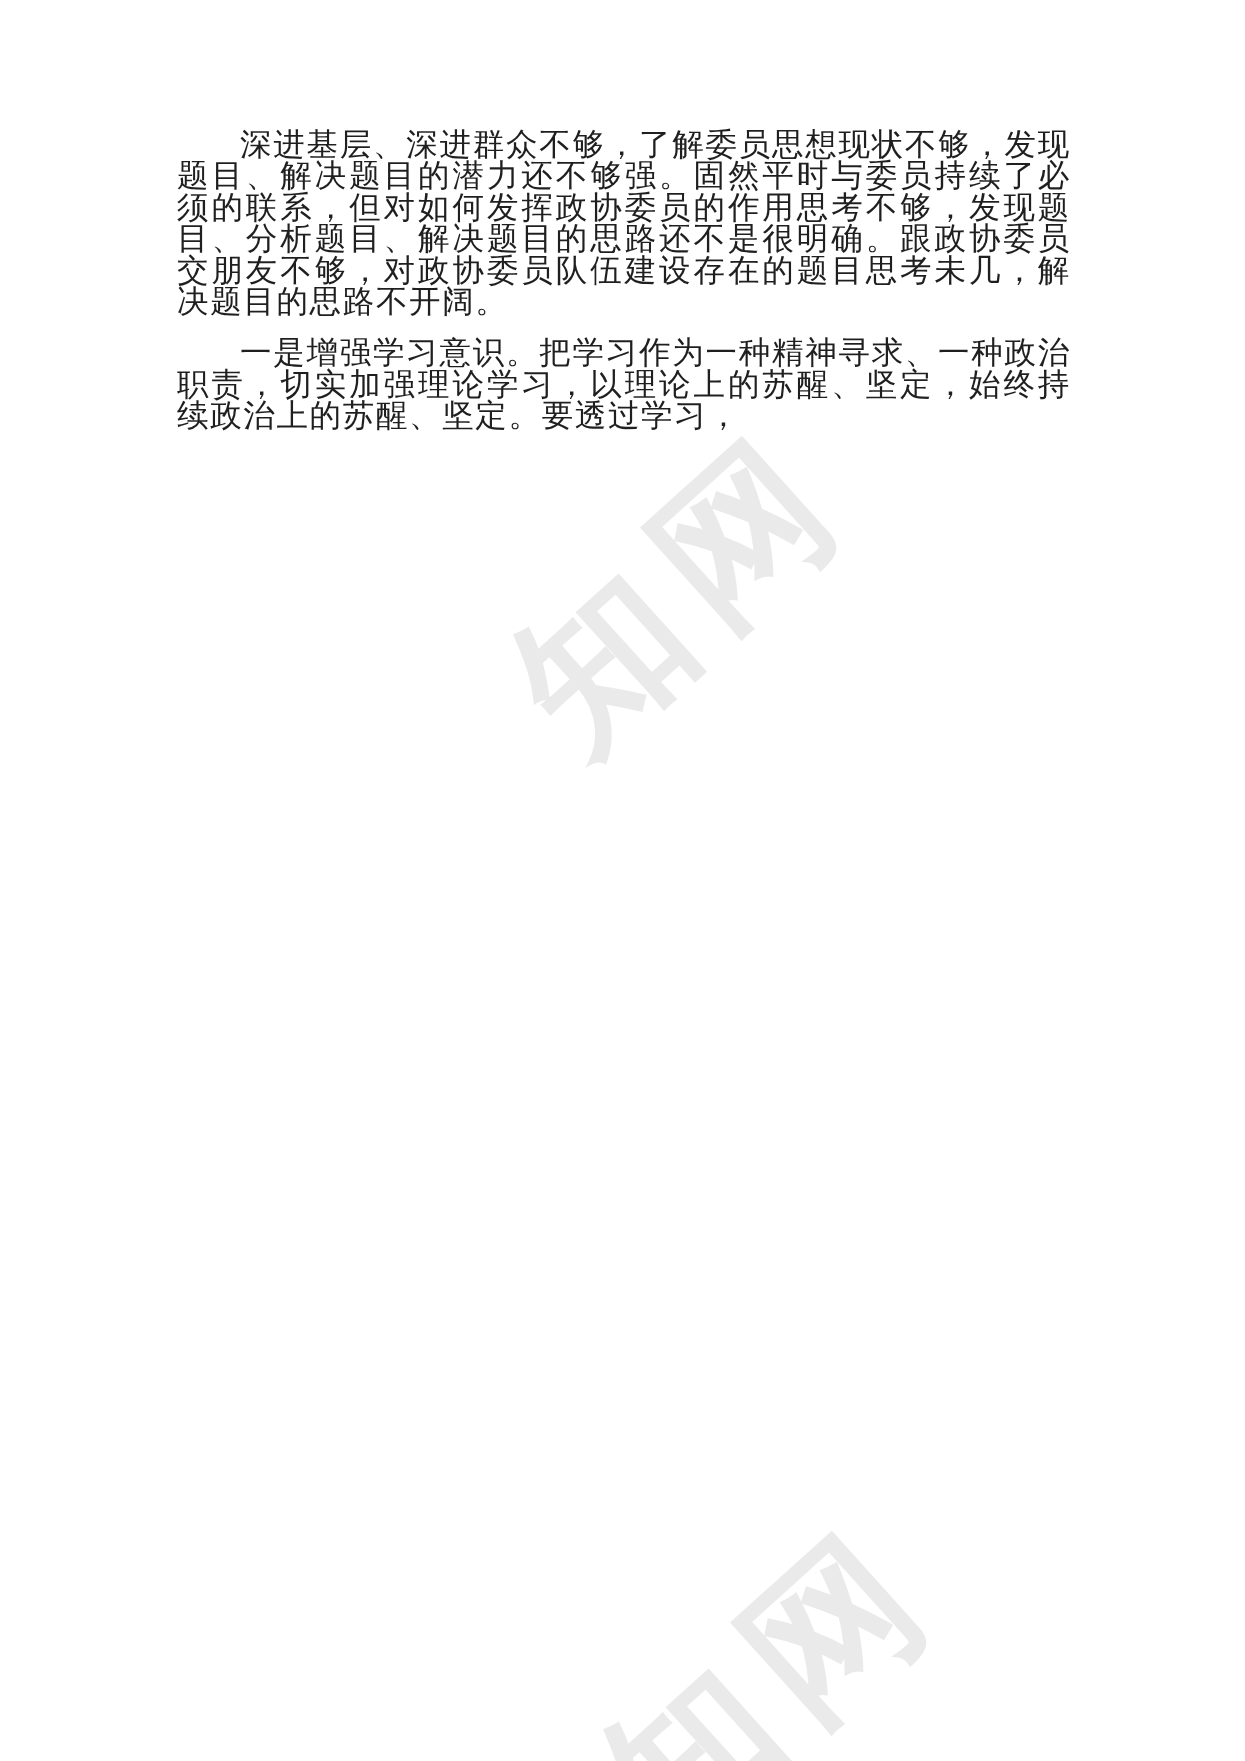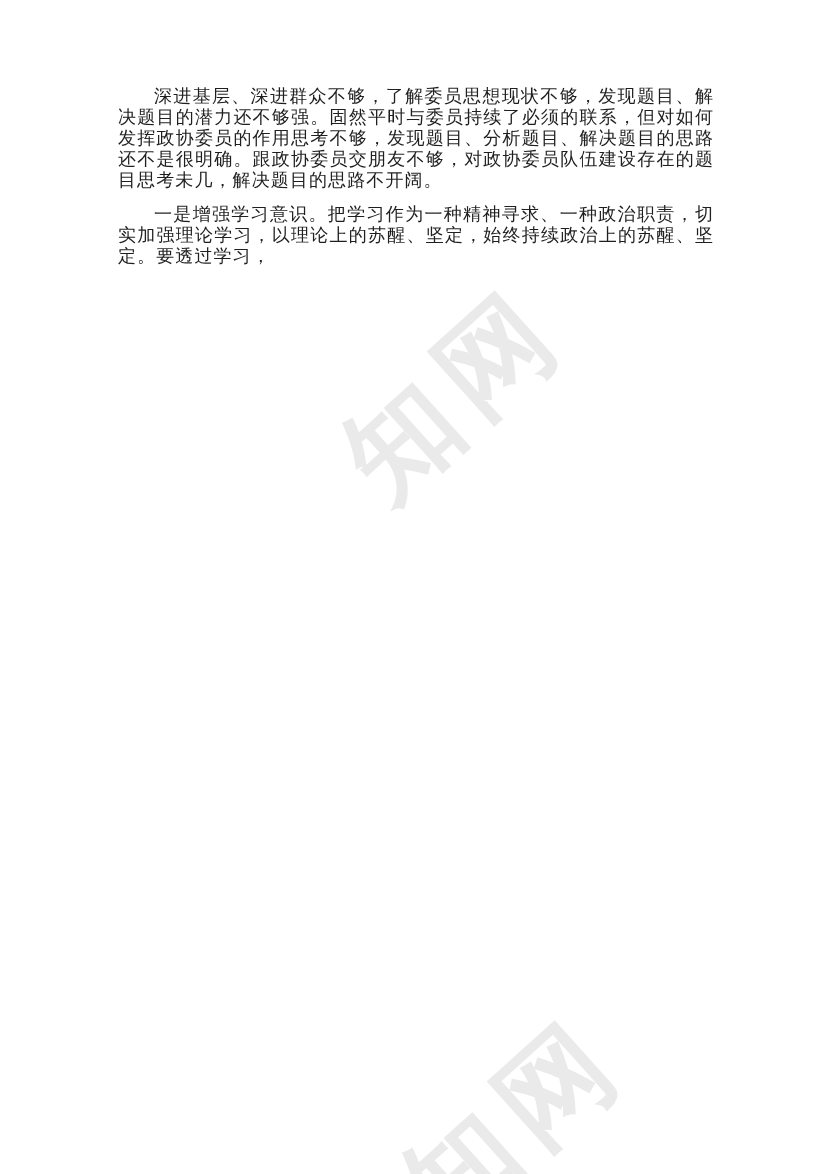--- a/index.html
+++ b/index.html
@@ -18,21 +18,21 @@
   }
   .content {
     position: absolute;
     left: 118px;
     top: 86px;
     width: 596px;
     z-index: 2;
   }
   .content p {
     margin: 0 0 13px 0;
-    font-size: 18px;
+    font-size: 21px;
     line-height: 21px;
     letter-spacing: 1.1px;
     text-align: justify;
     text-indent: 2em;
     word-break: break-all;
   }
   .watermark {
     position: absolute;
     z-index: 1;
     font-size: 110px;

